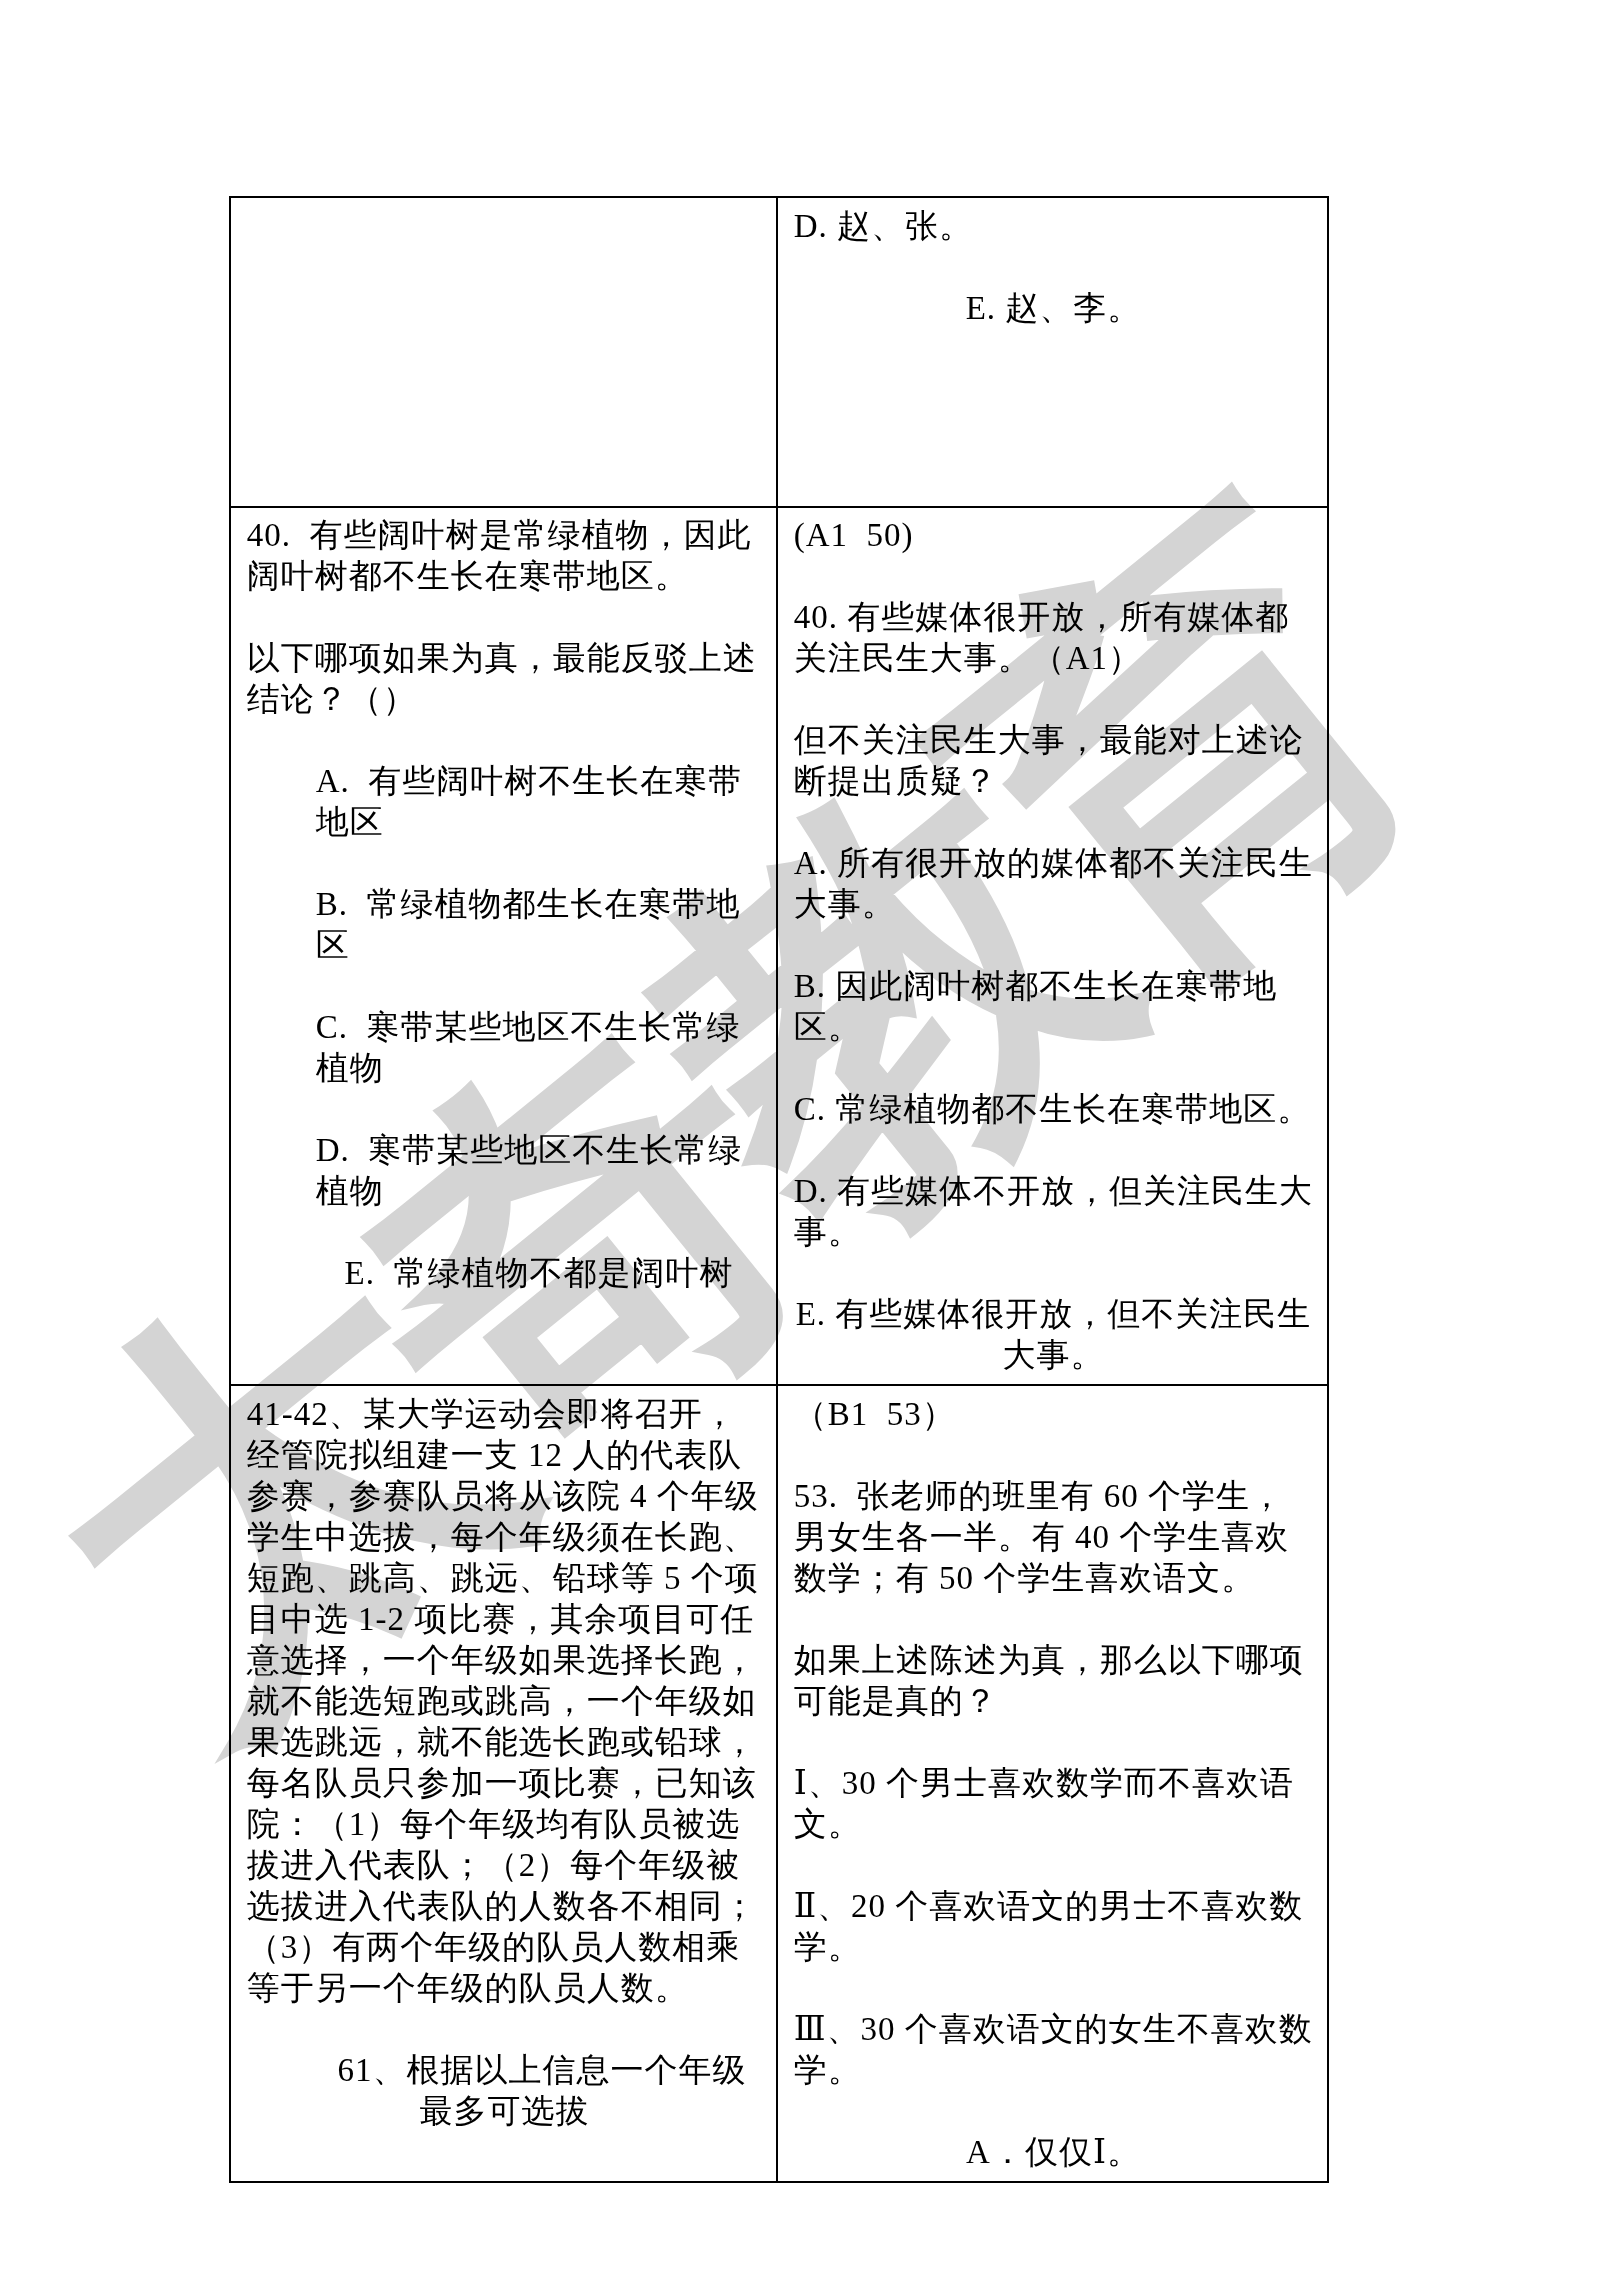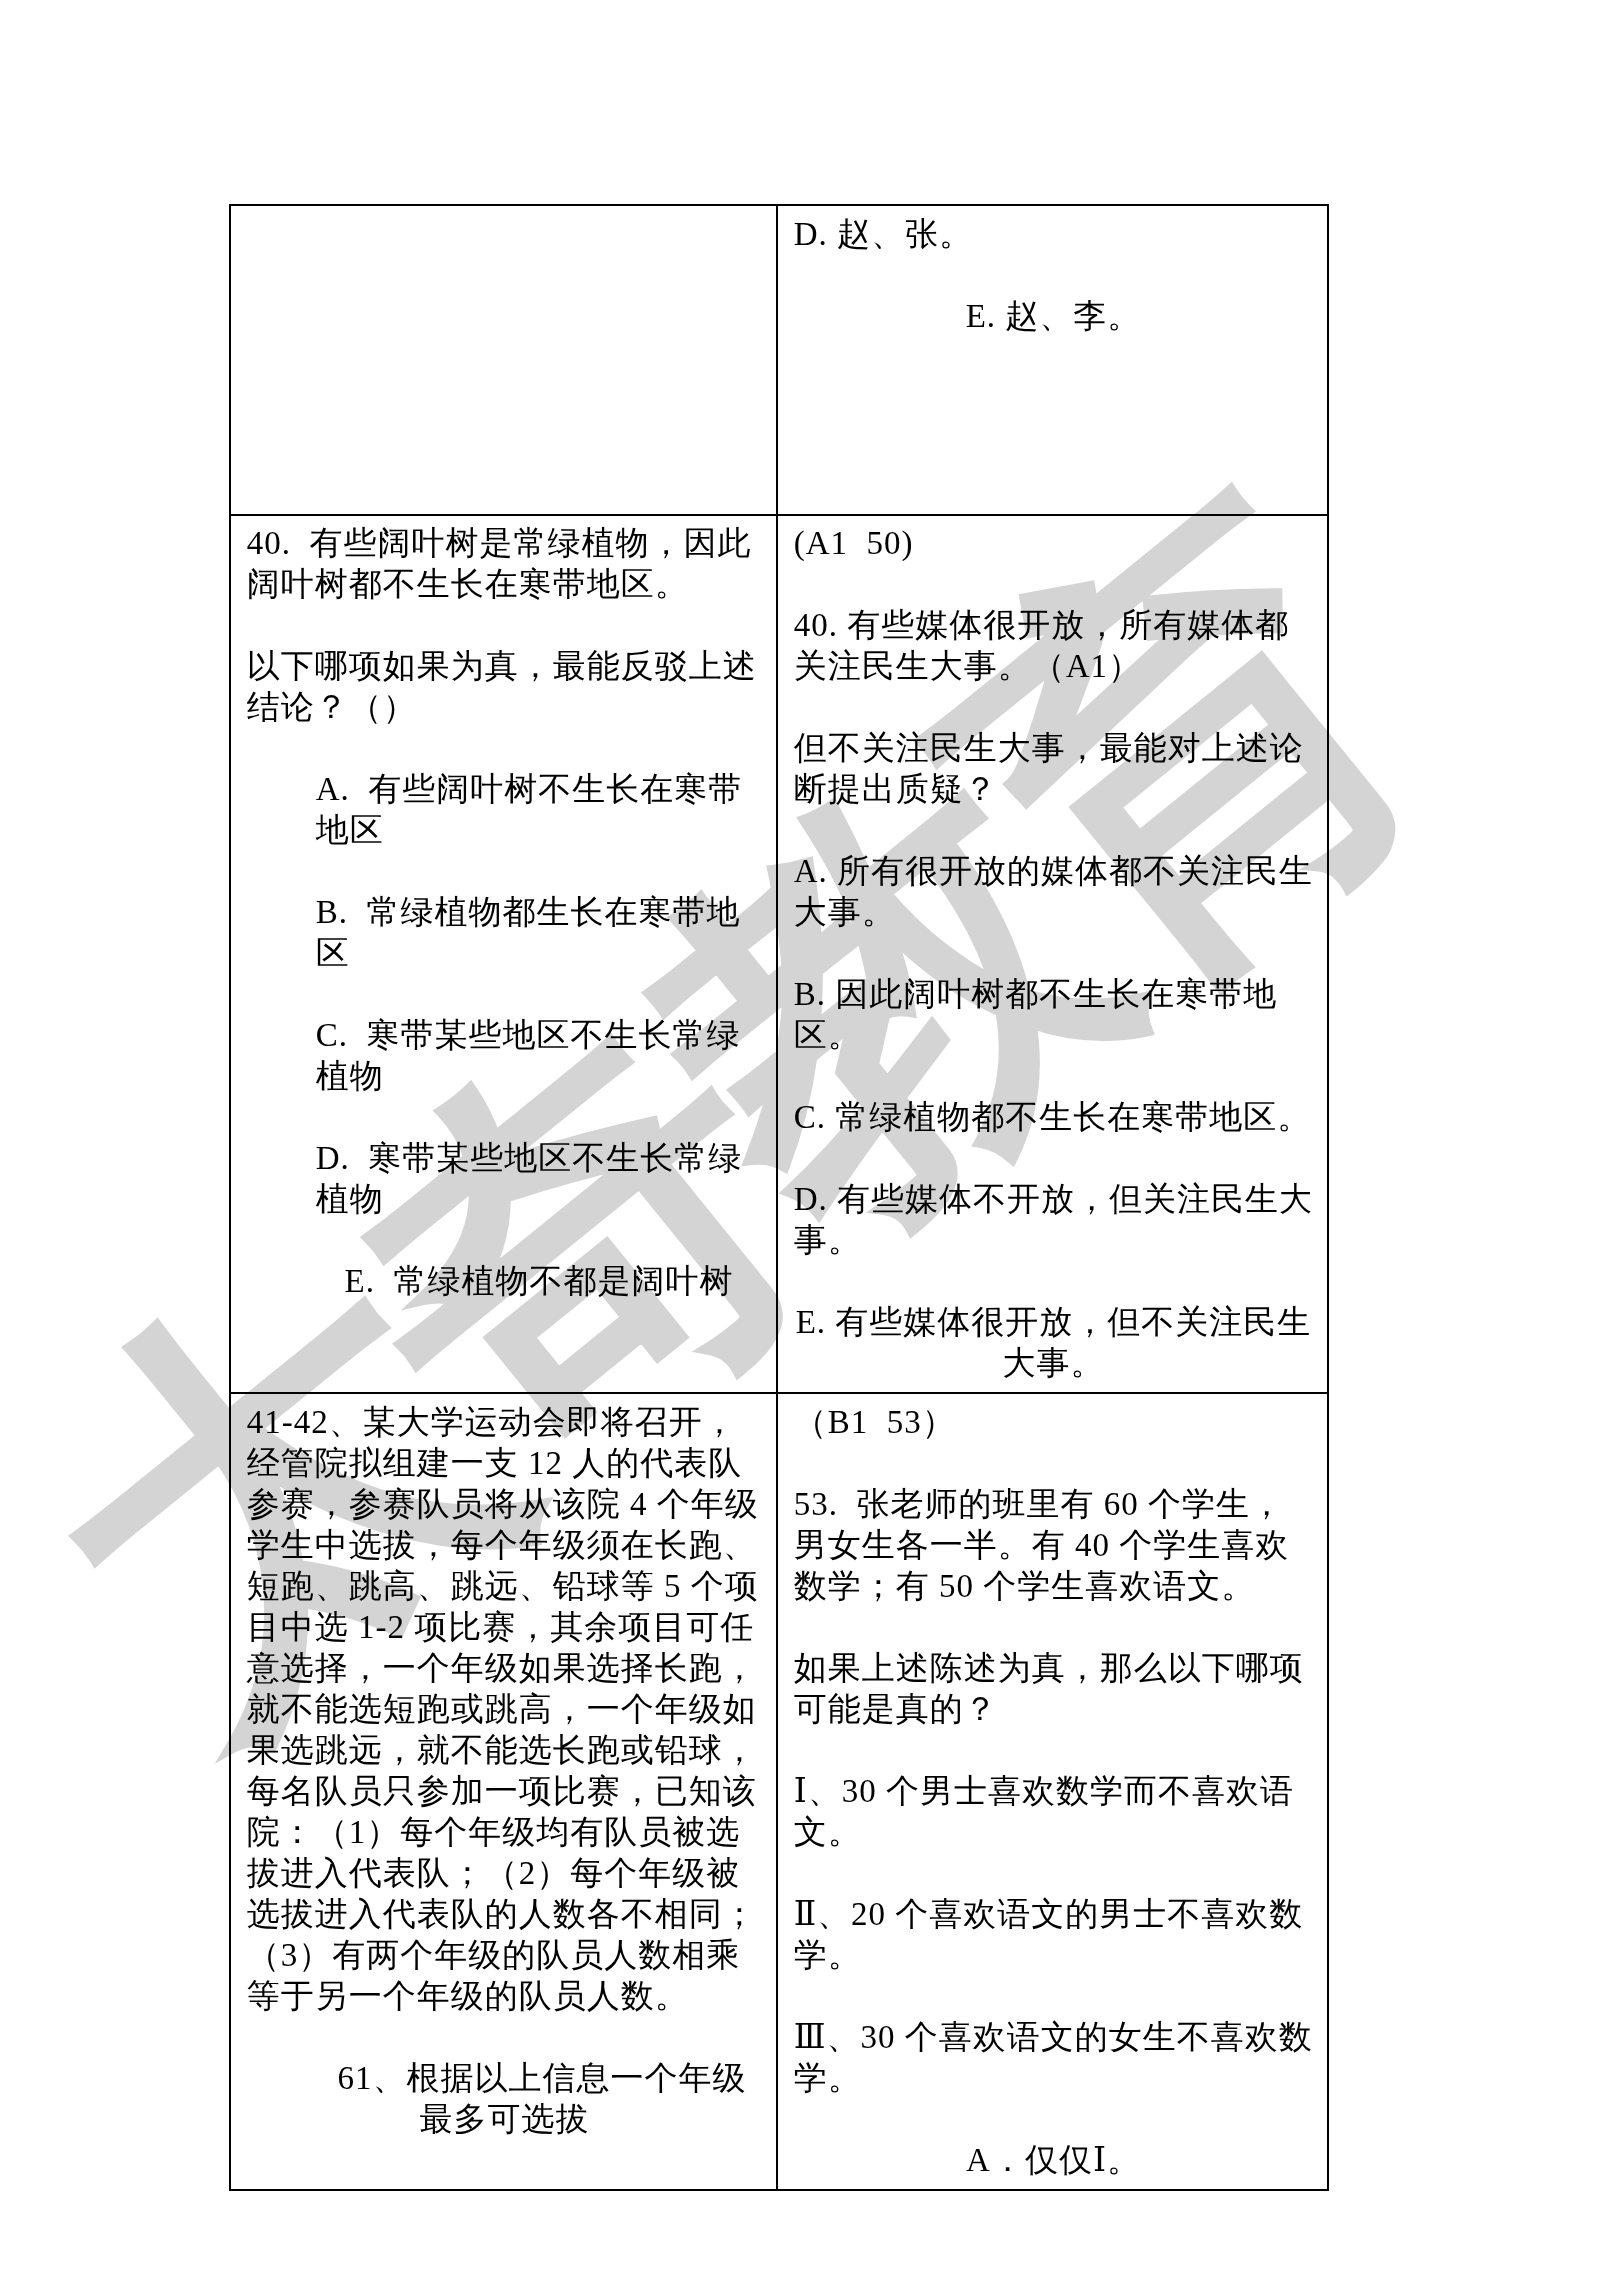--- a/index.html
+++ b/index.html
@@ -27,21 +27,21 @@
     font-size: 421px;
     letter-spacing: -29px;
     color: #d4d4d4;
     white-space: nowrap;
     z-index: 0;
     user-select: none;
   }
   table.qtable {
     position: absolute;
     left: 229px;
-    top: 204px;
+    top: 196px;
     z-index: 1;
     border-collapse: collapse;
     table-layout: fixed;
     background: transparent;
   }
   .qtable td {
     border: 2.9px solid #000000;
     vertical-align: top;
     padding: 7.8px 13.7px 7.8px 15.7px;
     font-size: 33px;

